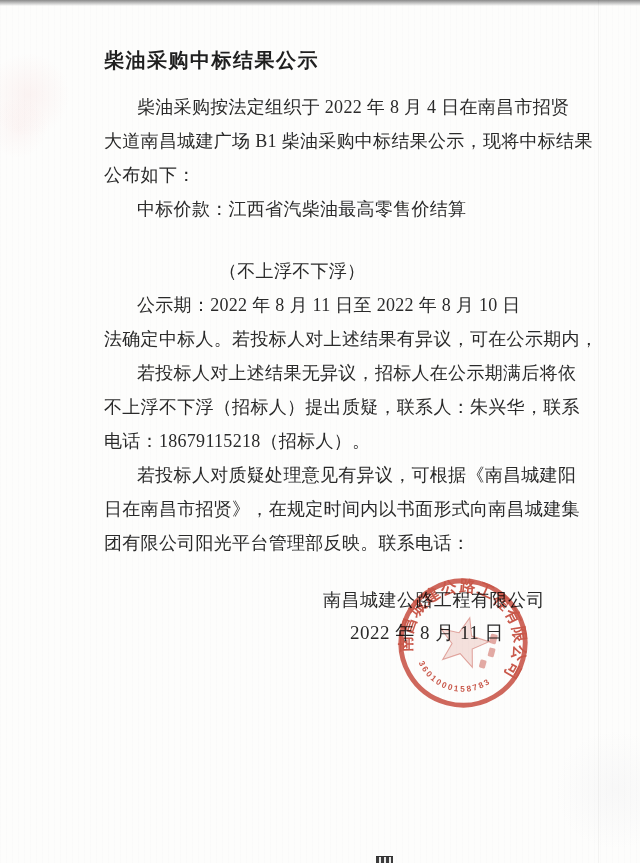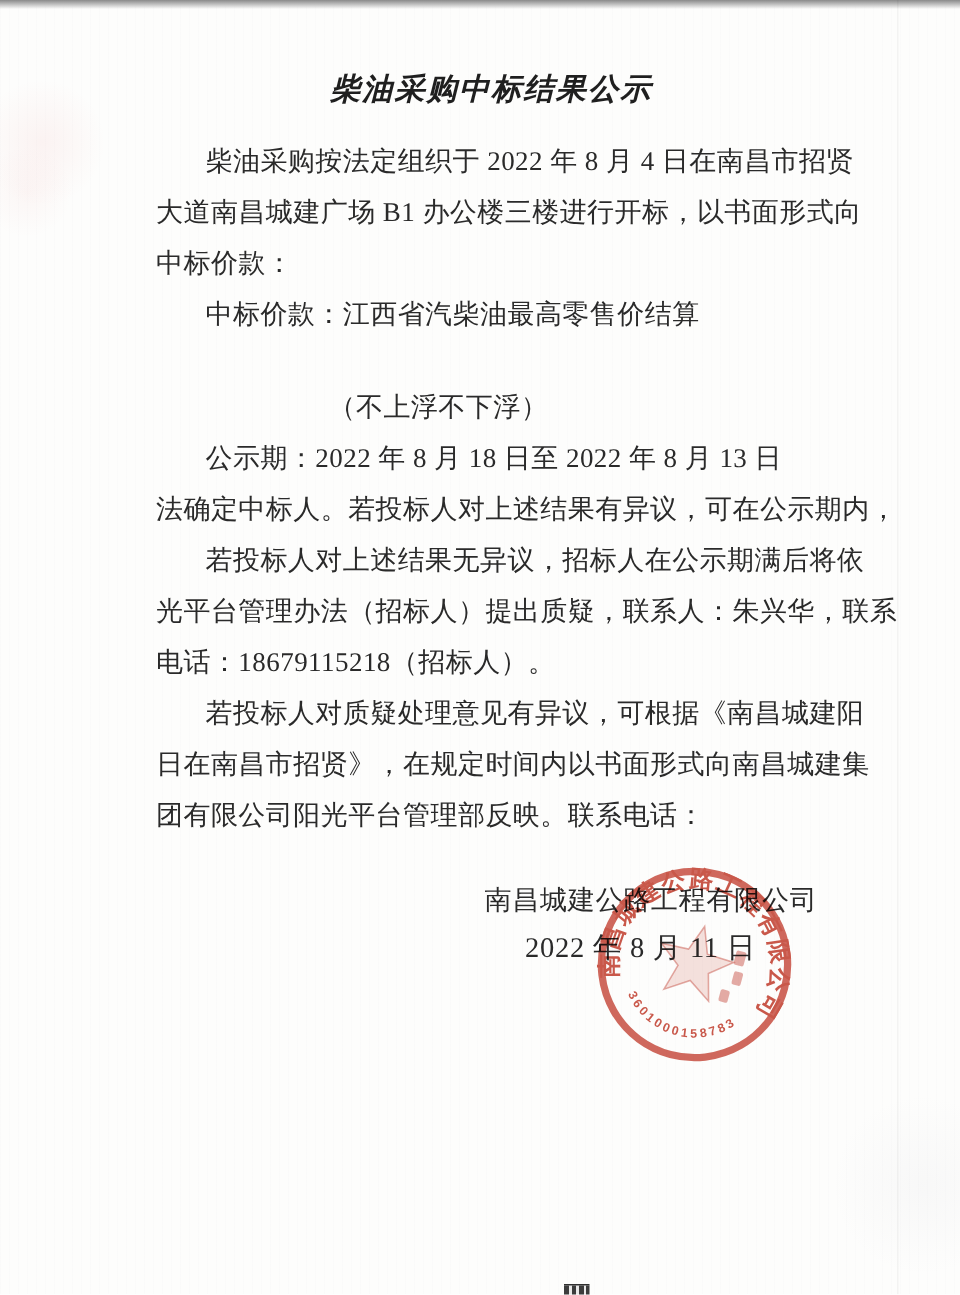--- a/index.html
+++ b/index.html
@@ -22,23 +22,22 @@
   .scan-right{
     position:absolute;top:0;left:598px;width:1px;height:863px;
     background:rgba(0,0,0,0.04);
   }
   .content{
     position:absolute;left:104px;top:46px;width:447px;
   }
   .title{
     font-family:"Liberation Sans", sans-serif;
     font-weight:bold;font-size:20px;line-height:28px;
-    text-align:center;letter-spacing:1.5px;color:#1f1f1f;
+    text-align:left;letter-spacing:1.5px;color:#1f1f1f;
     margin:0 0 16px 0;
-    font-style:italic;
   }
   .line{
     margin:0;font-size:18px;line-height:34px;letter-spacing:0.3px;
     white-space:nowrap;color:#2a2a2a;
   }
   .ind2{text-indent:33px;}
   .ind6{text-indent:115px;margin-top:28px;}
   .signature{margin-top:24px;}
   .sig-company{
     margin:0;font-size:18px;line-height:32px;letter-spacing:0.5px;
@@ -62,28 +61,28 @@
 <body>
 
 <div class="paper">
   <div class="scan-top"></div>
   <div class="scan-right"></div>
 
   <div class="content">
     <h1 class="title">柴油采购中标结果公示</h1>
 
     <p class="line ind2">柴油采购按法定组织于 2022 年 8 月 4 日在南昌市招贤</p>
-    <p class="line">大道南昌城建广场 B1 办公楼三楼进行开标，以书面形式向</p>
-    <p class="line">中标价款：</p>
+    <p class="line">大道南昌城建广场 B1 柴油采购中标结果公示，现将中标结果</p>
+    <p class="line">公布如下：</p>
     <p class="line ind2">中标价款：江西省汽柴油最高零售价结算</p>
     <p class="line ind6">（不上浮不下浮）</p>
-    <p class="line ind2">公示期：2022 年 8 月  18   日至 2022 年 8 月  13   日</p>
+    <p class="line ind2">公示期：2022 年 8 月  11   日至 2022 年 8 月  10   日</p>
     <p class="line">法确定中标人。若投标人对上述结果有异议，可在公示期内，</p>
     <p class="line ind2">若投标人对上述结果无异议，招标人在公示期满后将依</p>
-    <p class="line">光平台管理办法（招标人）提出质疑，联系人：朱兴华，联系</p>
+    <p class="line">不上浮不下浮（招标人）提出质疑，联系人：朱兴华，联系</p>
     <p class="line">电话：18679115218（招标人）。</p>
     <p class="line ind2">若投标人对质疑处理意见有异议，可根据《南昌城建阳</p>
     <p class="line">日在南昌市招贤》，在规定时间内以书面形式向南昌城建集</p>
     <p class="line">团有限公司阳光平台管理部反映。联系电话：</p>
 
     <div class="signature">
       <p class="sig-company">南昌城建公路工程有限公司</p>
       <p class="sig-date">2022 年 8 月  11    日</p>
     </div>
   </div>

